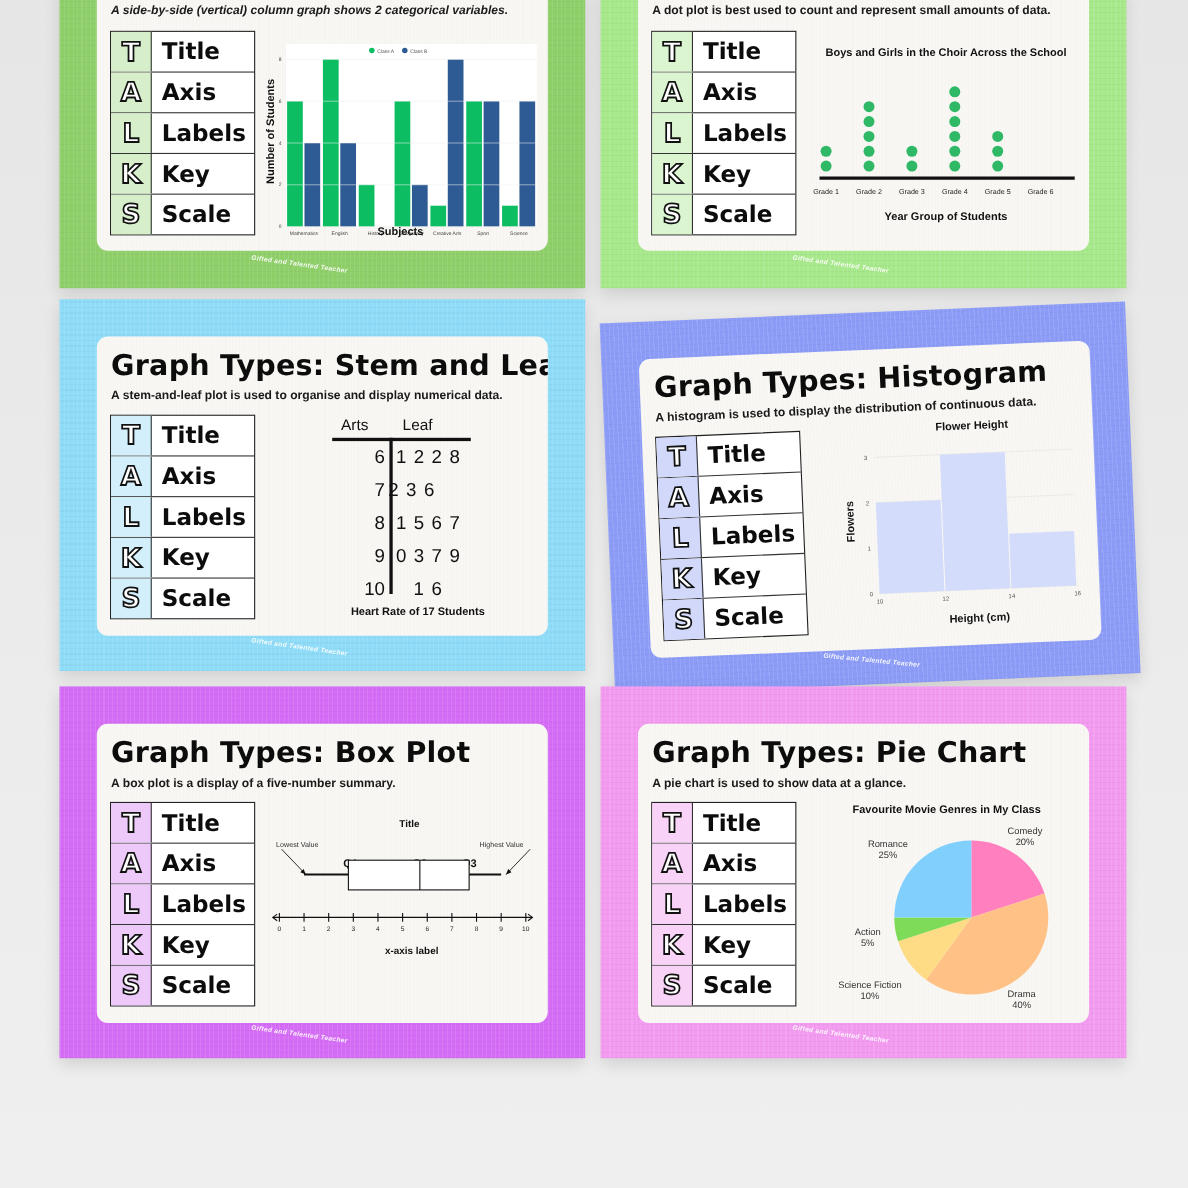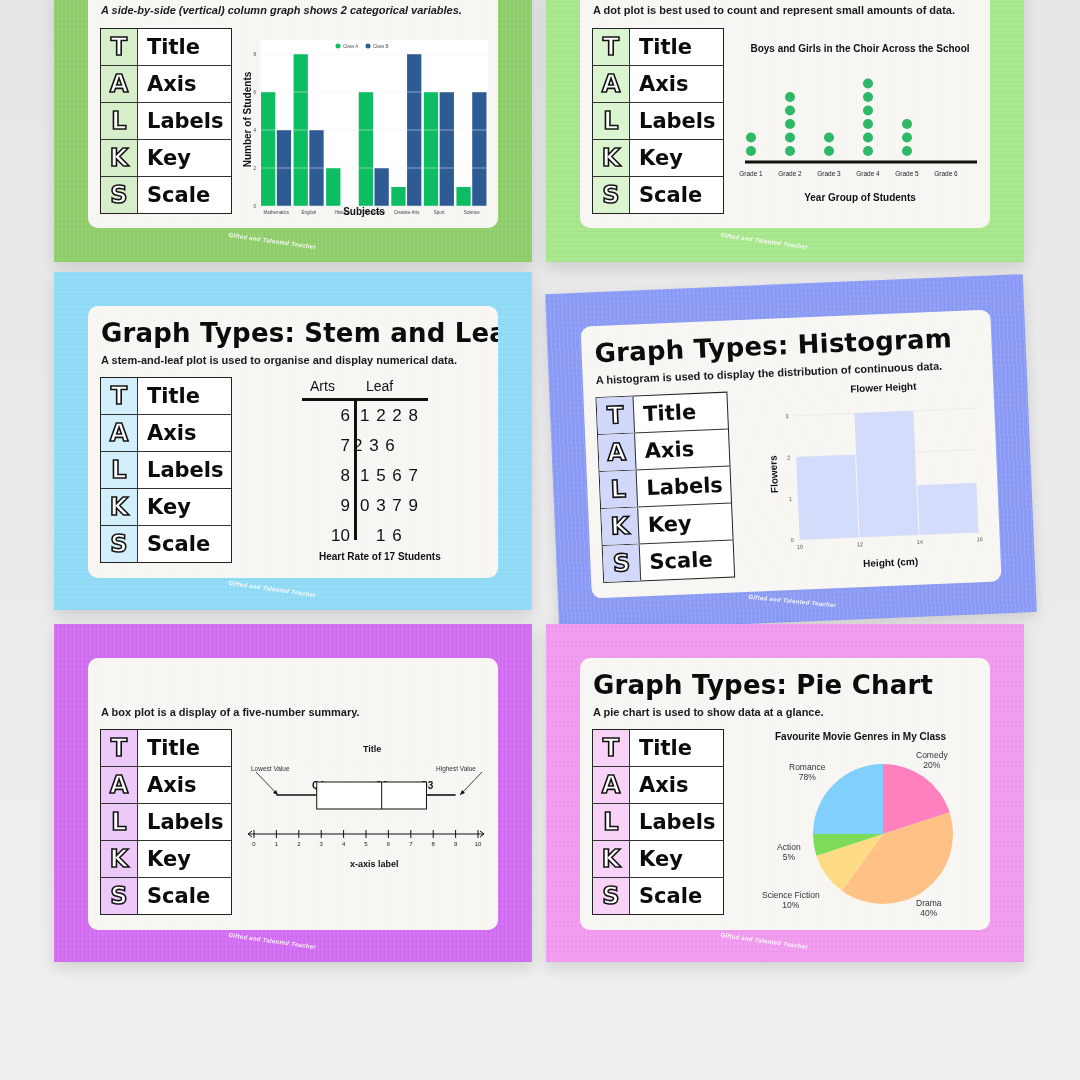--- a/index.html
+++ b/index.html
@@ -277,20 +277,21 @@
     <div class="lbl" style="left:168px;top:150px;font-size:10px;font-weight:bold;transform:rotate(-90deg);">Flowers</div>
     <div class="lbl" style="left:200px;width:200px;text-align:center;top:243px;font-size:10px;font-weight:bold;">Height (cm)</div>
   </div>
   <div class="wm" style="left:190px;top:314px;transform:rotate(8deg);">Gifted and Talented Teacher</div>
 </div>
 
 <div class="poster" style="left:54px;top:624px;width:478px;height:338px;background:#d46cf5;">
   <div class="tex"></div>
   <div class="card" style="left:34px;top:34px;width:410px;height:272px;">
     <div class="ptex"></div>
+    <div class="ctitle" style="top:12px;">Graph Types: Box Plot</div>
     <div class="csub" style="top:48px;">A box plot is a display of a five-number summary.</div>
     <div class="talks" style="left:12px;top:71px;width:130px;">
       <div class="trow">
           <div class="tletter" style="background:#ecc9f9">T</div>
           <div class="tword">Title</div>
         </div>
       <div class="trow">
           <div class="tletter" style="background:#ecc9f9">A</div>
           <div class="tword">Axis</div>
         </div>
@@ -407,18 +408,18 @@
         <div class="lbl" style="left: 182px; top: 232px; font-size: 8.5px; text-align: center; color: rgb(51, 51, 51); line-height: 10px;">
           <div>Science Fiction</div>
           <div>10%</div>
         </div>
         <div class="lbl" style="left: 197px; top: 184px; font-size: 8.5px; text-align: center; color: rgb(51, 51, 51); line-height: 10px;">
           <div>Action</div>
           <div>5%</div>
         </div>
         <div class="lbl" style="left: 209px; top: 104px; font-size: 8.5px; text-align: center; color: rgb(51, 51, 51); line-height: 10px;">
           <div>Romance</div>
-          <div>78%</div>
+          <div>25%</div>
         </div>
       </div>
   </div>
   <div class="wm" style="left:174px;top:314px;transform:rotate(8deg);">Gifted and Talented Teacher</div>
 </div>
 
 </body></html>

